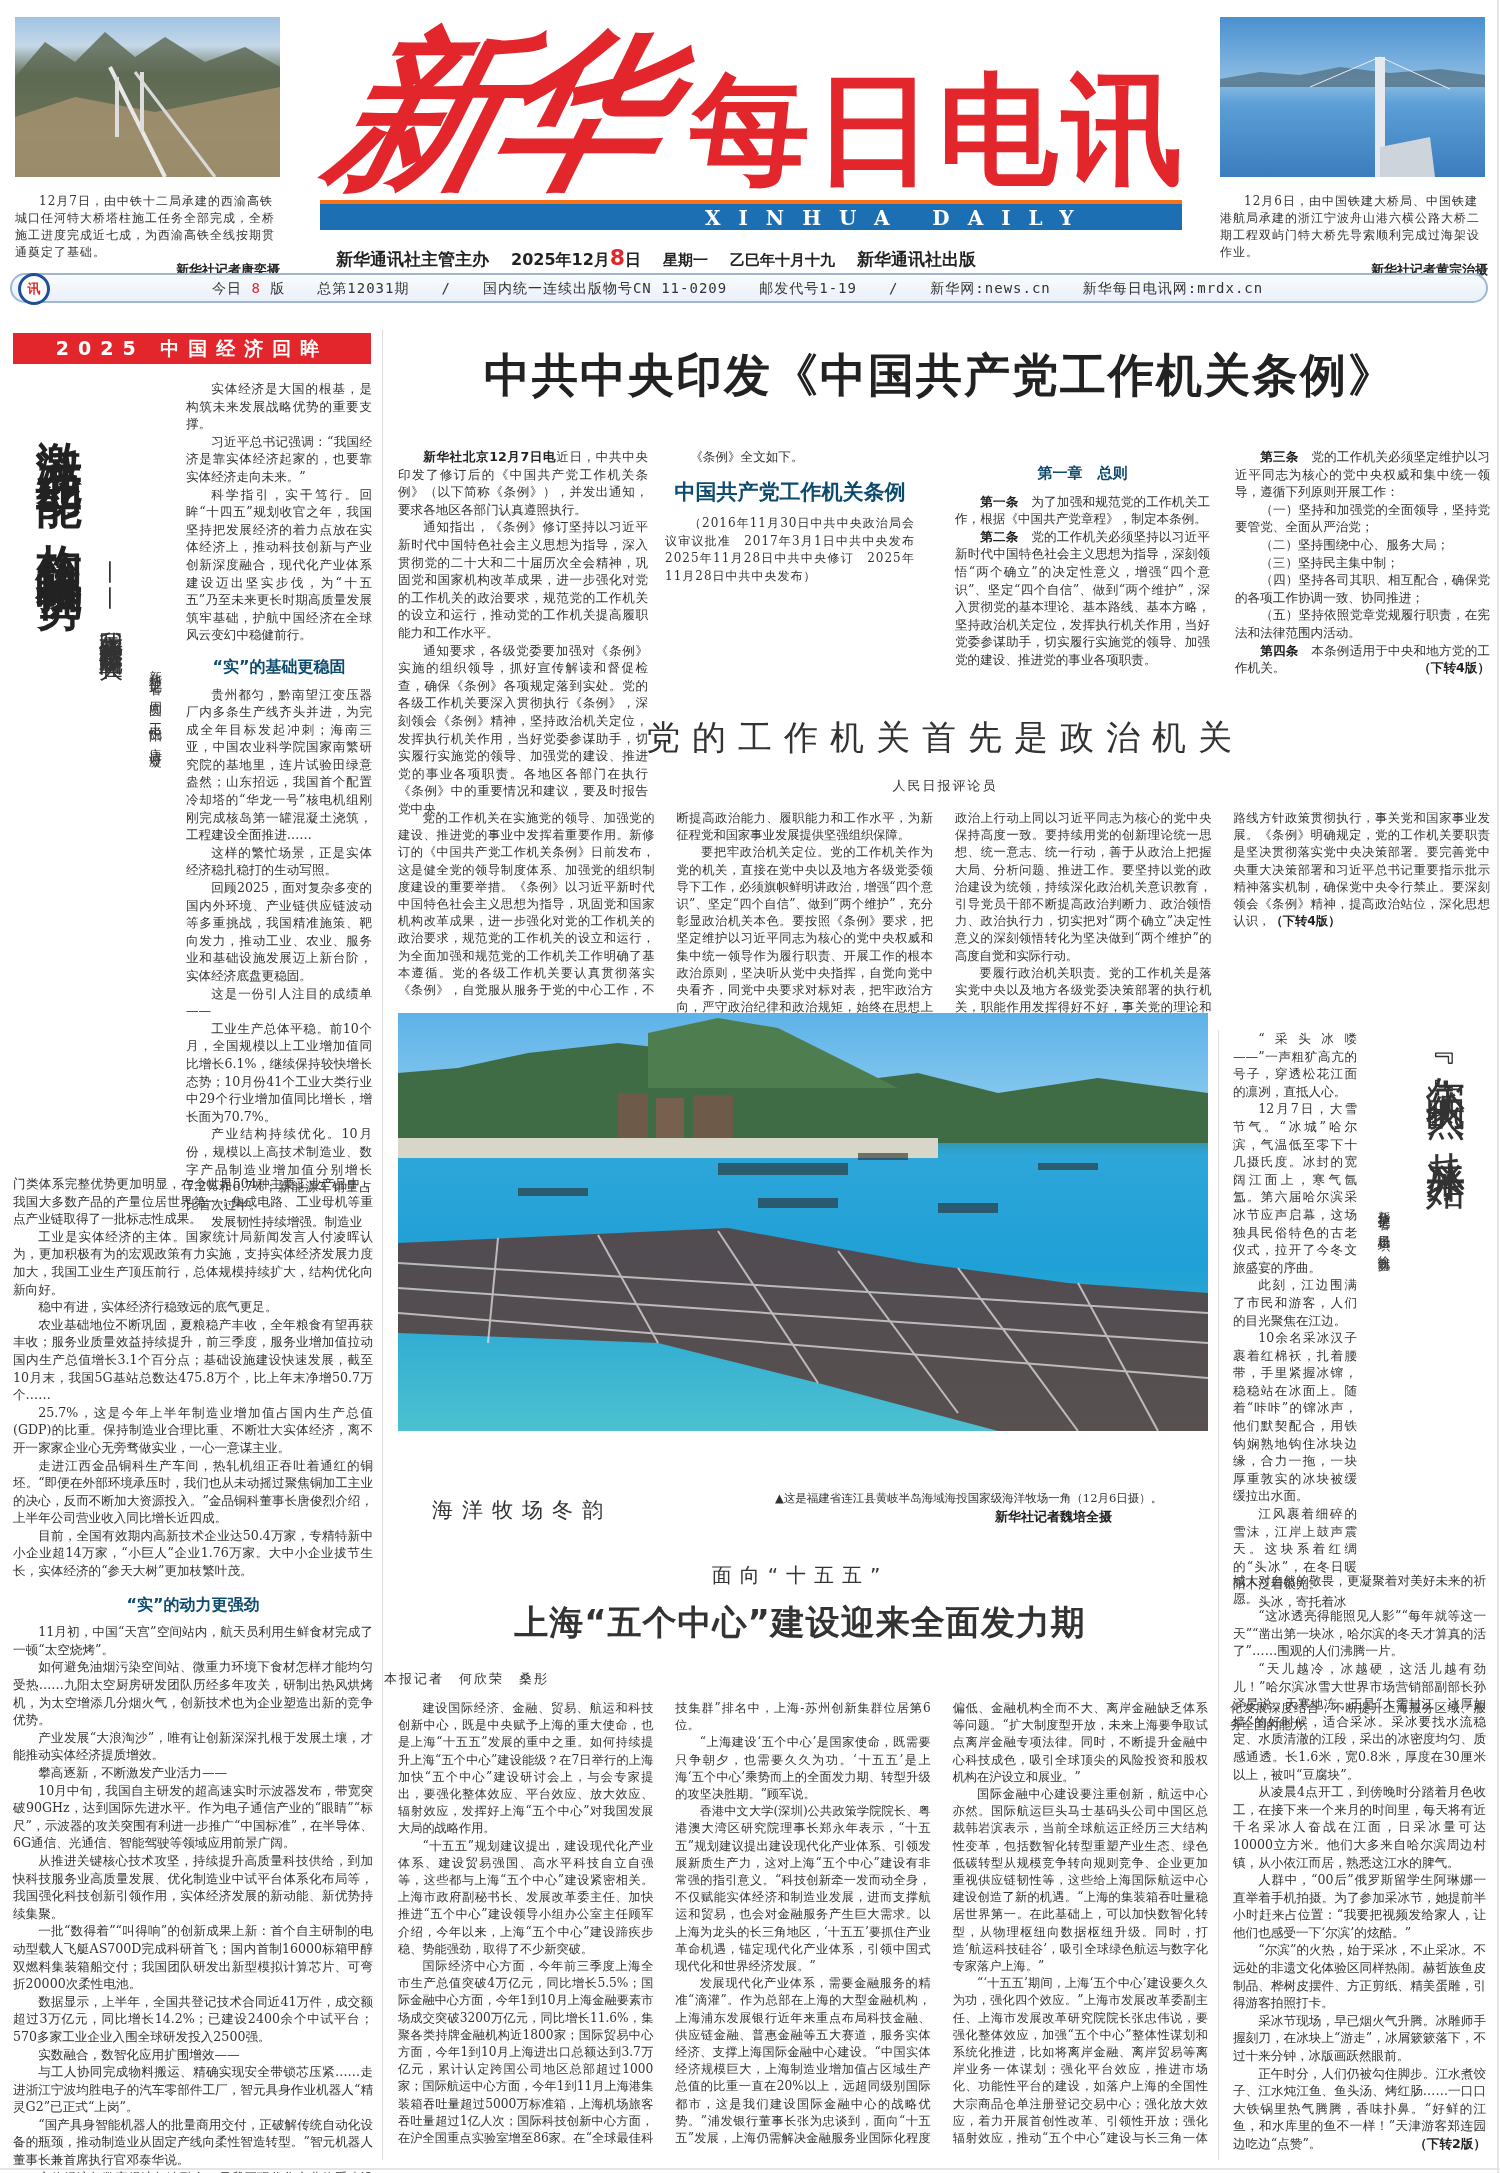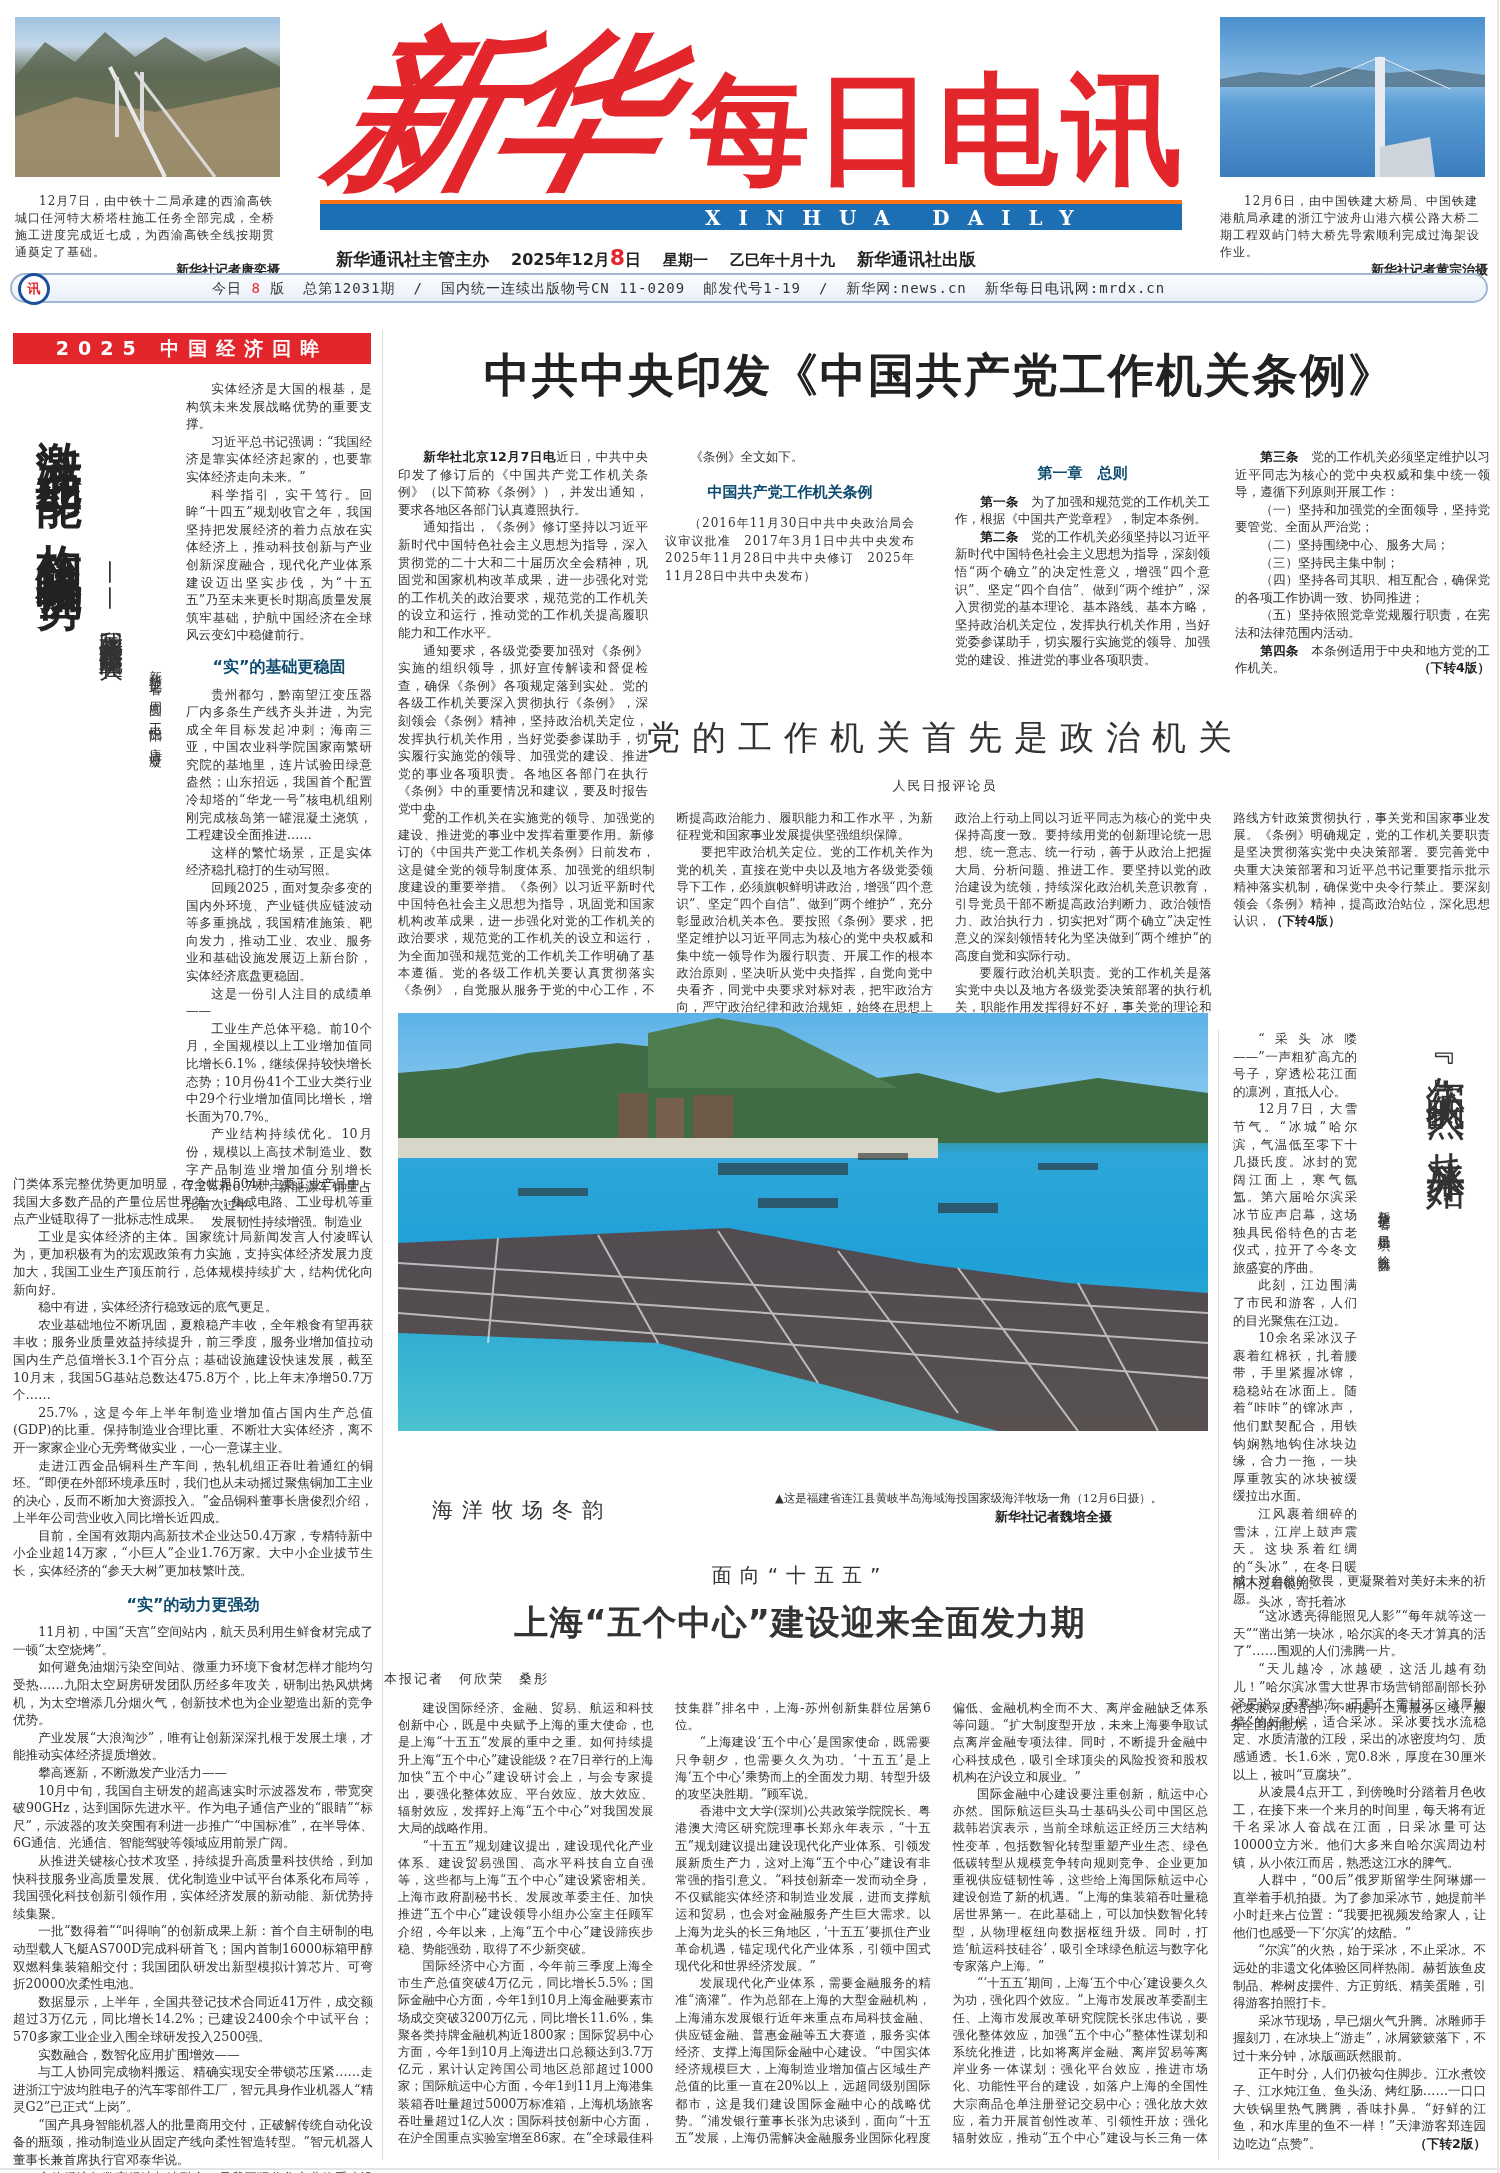--- a/index.html
+++ b/index.html
@@ -67,21 +67,21 @@
     </span>
     <span style="font-size:15px;">星期一</span>
     <span style="font-size:15px;text-align:center;">乙巳年十月十九</span>
     <span>新华通讯社出版</span>
   </div>
 
   <div class="abs" style="left:10px;top:273px;width:1478px;height:30px;border:2px solid #9fb7d3;border-radius:16px;background:linear-gradient(180deg,#fafcff,#e9f0f8);">
     <div class="abs" style="left:6px;top:-2px;width:32px;height:32px;border-radius:50%;border:3px solid #1d4f9a;background:#fff;display:flex;align-items:center;justify-content:center;">
       <span style="color:#e3262b;font-weight:bold;font-size:13px;font-family:'DejaVu Sans',sans-serif;">讯</span>
     </div>
-    <div class="abs info" style="left:200px;top:5px;display:flex;gap:18px;white-space:nowrap;">
+    <div class="abs info" style="left:200px;top:5px;display:flex;gap:32px;white-space:nowrap;">
       <span><span>今日</span> <span style="color:#e3262b;">8</span> <span>版</span></span>
       <span>总第12031期</span>
       <span>/</span>
       <span>国内统一连续出版物号CN 11-0209</span>
       <span>邮发代号1-19</span>
       <span>/</span>
       <span>新华网:news.cn</span>
       <span>新华每日电讯网:mrdx.cn</span>
     </div>
   </div>
@@ -137,21 +137,21 @@
 <div>
   <h1 class="abs" style="left:390px;top:345px;width:1100px;text-align:center;font-family:'DejaVu Sans',sans-serif;font-weight:bold;font-size:46px;letter-spacing:2px;color:#222;">中共中央印发《中国共产党工作机关条例》</h1>
 
   <div class="abs tx" style="left:398px;top:448px;width:250px;">
     <p><span class="bold">新华社北京12月7日电</span><span>近日，中共中央印发了修订后的《中国共产党工作机关条例》（以下简称《条例》），并发出通知，要求各地区各部门认真遵照执行。</span></p>
     <p>通知指出，《条例》修订坚持以习近平新时代中国特色社会主义思想为指导，深入贯彻党的二十大和二十届历次全会精神，巩固党和国家机构改革成果，进一步强化对党的工作机关的政治要求，规范党的工作机关的设立和运行，推动党的工作机关提高履职能力和工作水平。</p>
     <p>通知要求，各级党委要加强对《条例》实施的组织领导，抓好宣传解读和督促检查，确保《条例》各项规定落到实处。党的各级工作机关要深入贯彻执行《条例》，深刻领会《条例》精神，坚持政治机关定位，发挥执行机关作用，当好党委参谋助手，切实履行实施党的领导、加强党的建设、推进党的事业各项职责。各地区各部门在执行《条例》中的重要情况和建议，要及时报告党中央。</p>
   </div>
   <div class="abs tx" style="left:665px;top:448px;width:250px;">
     <p>《条例》全文如下。</p>
-    <p class="sub" style="margin:18px 0 14px;font-size:15px;">中国共产党工作机关条例</p>
+    <p class="sub" style="margin:18px 0 14px;font-size:21px;">中国共产党工作机关条例</p>
     <p style="font-size:12px;letter-spacing:1px;">（2016年11月30日中共中央政治局会议审议批准　2017年3月1日中共中央发布　2025年11月28日中共中央修订　2025年11月28日中共中央发布）</p>
   </div>
   <div class="abs tx" style="left:955px;top:465px;width:255px;">
     <p class="sub" style="margin-bottom:10px;font-size:15px;">第一章　总则</p>
     <p><span class="bold">第一条</span>　<span>为了加强和规范党的工作机关工作，根据《中国共产党章程》，制定本条例。</span></p>
     <p><span class="bold">第二条</span>　<span>党的工作机关必须坚持以习近平新时代中国特色社会主义思想为指导，深刻领悟“两个确立”的决定性意义，增强“四个意识”、坚定“四个自信”、做到“两个维护”，深入贯彻党的基本理论、基本路线、基本方略，坚持政治机关定位，发挥执行机关作用，当好党委参谋助手，切实履行实施党的领导、加强党的建设、推进党的事业各项职责。</span></p>
   </div>
   <div class="abs tx" style="left:1235px;top:448px;width:255px;">
     <p><span class="bold">第三条</span>　<span>党的工作机关必须坚定维护以习近平同志为核心的党中央权威和集中统一领导，遵循下列原则开展工作：</span></p>
     <p>（一）坚持和加强党的全面领导，坚持党要管党、全面从严治党；</p>

